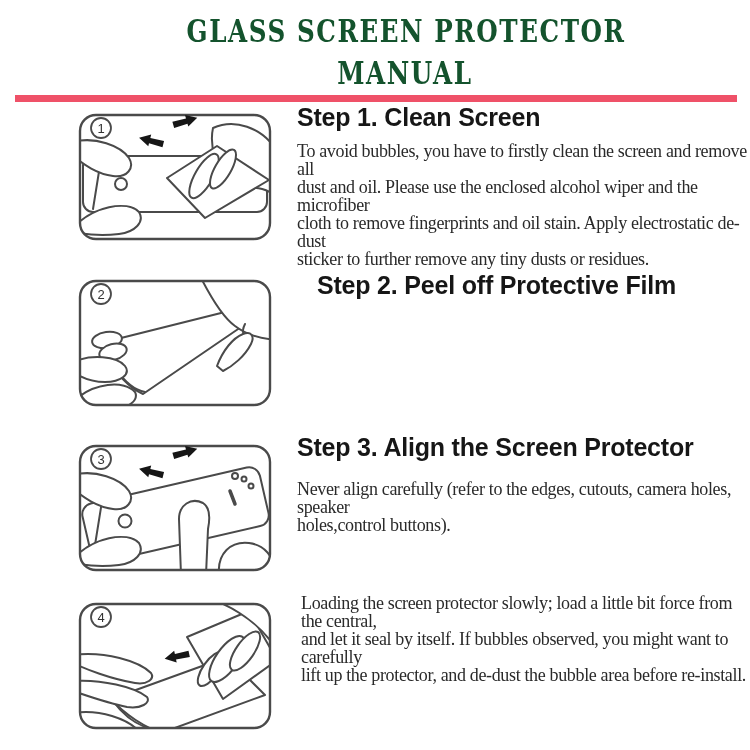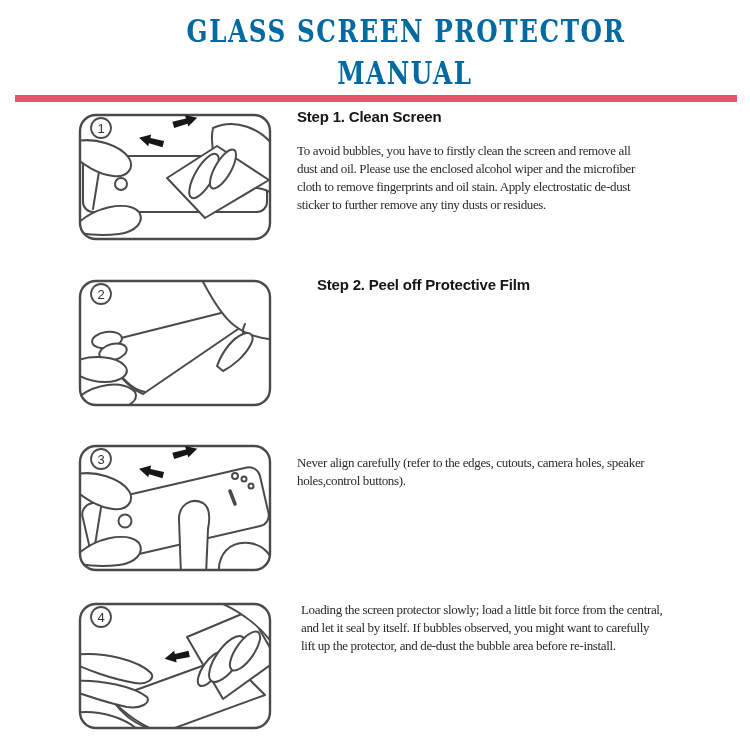--- a/index.html
+++ b/index.html
@@ -3,50 +3,50 @@
 <meta charset="utf-8">
 <style>
   html,body{margin:0;padding:0;}
   body{
     width:750px;height:750px;position:relative;overflow:hidden;
     background:#ffffff;font-family:"Liberation Sans",sans-serif;
   }
   
   .title-line{
     position:absolute;left:0;width:750px;text-align:center;box-sizing:border-box;
-    color:#0369a1;font-family:"DejaVu Serif",serif;font-weight:700;
+    color:#14532d;font-family:"DejaVu Serif",serif;font-weight:700;
   }
   .title-line .inner{
     display:inline-block;transform:scaleX(0.77);transform-origin:center;
     font-size:32px;line-height:34px;letter-spacing:2px;white-space:nowrap;
   }
   #title1{top:14px;padding-left:62px;}
   #title2{top:56px;padding-left:60px;}
   .divider{
     position:absolute;top:95px;left:15px;width:722px;height:7px;
     background:#ef5168;
   }
   
   .fig{position:absolute;left:77px;width:196px;height:130px;}
   #fig1{top:112px;} #fig2{top:278px;} #fig3{top:443px;} #fig4{top:601px;}
   
   .steptext{position:absolute;left:297px;width:452px;}
   #text1{top:104px;} #text2{top:272px;margin-left:20px;} #text3{top:434px;} #text4{top:594px;}
   .steptext h2{
-    margin:0;font-size:15px;line-height:26px;font-weight:700;color:#161616;
+    margin:0;font-size:25px;line-height:26px;font-weight:700;color:#161616;
     letter-spacing:-0.2px;font-family:"Liberation Sans",sans-serif;
   }
   .steptext p{
-    margin:0;font-family:"Liberation Serif",serif;font-size:13px;
+    margin:0;font-family:"Liberation Serif",serif;font-size:18px;
     line-height:18px;letter-spacing:-0.35px;color:#2a2a2a;white-space:pre-line;
   }
   #text1 p{margin-top:12px;}
   #text2 p{margin-top:10px;}
   #text3 p{margin-top:20px;}
-  #text4 p{margin-top:7px;padding-left:4px;}
+  #text4 p{padding-left:4px;}
   
   .lineart{stroke:#4a4a4a;stroke-width:2;fill:#ffffff;stroke-linejoin:round;stroke-linecap:round;}
   .noline{fill:none;}
   .arrow{fill:#161616;stroke:none;}
   .badge-num{font-family:"Liberation Sans",sans-serif;font-size:13px;fill:#333;}
 </style>
 </head>
 <body>
 
 <div class="title-line" id="title1">
@@ -173,20 +173,21 @@
   <h2>Step 1. Clean Screen</h2>
   <p>To avoid bubbles, you have to firstly clean the screen and remove all
 dust and oil. Please use the enclosed alcohol wiper and the microfiber
 cloth to remove fingerprints and oil stain. Apply electrostatic de-dust
 sticker to further remove any tiny dusts or residues.</p>
 </div>
 <div class="steptext" id="text2">
   <h2>Step 2. Peel off Protective Film</h2>
 </div>
 <div class="steptext" id="text3">
+  <h2>Step 3. Align the Screen Protector</h2>
   <p>Never align carefully (refer to the edges, cutouts, camera holes, speaker
 holes,control buttons).</p>
 </div>
 <div class="steptext" id="text4">
   <p>Loading the screen protector slowly; load a little bit force from the central,
 and let it seal by itself. If bubbles observed, you might want to carefully
 lift up the protector, and de-dust the bubble area before re-install.</p>
 </div>
 
 </body></html>

